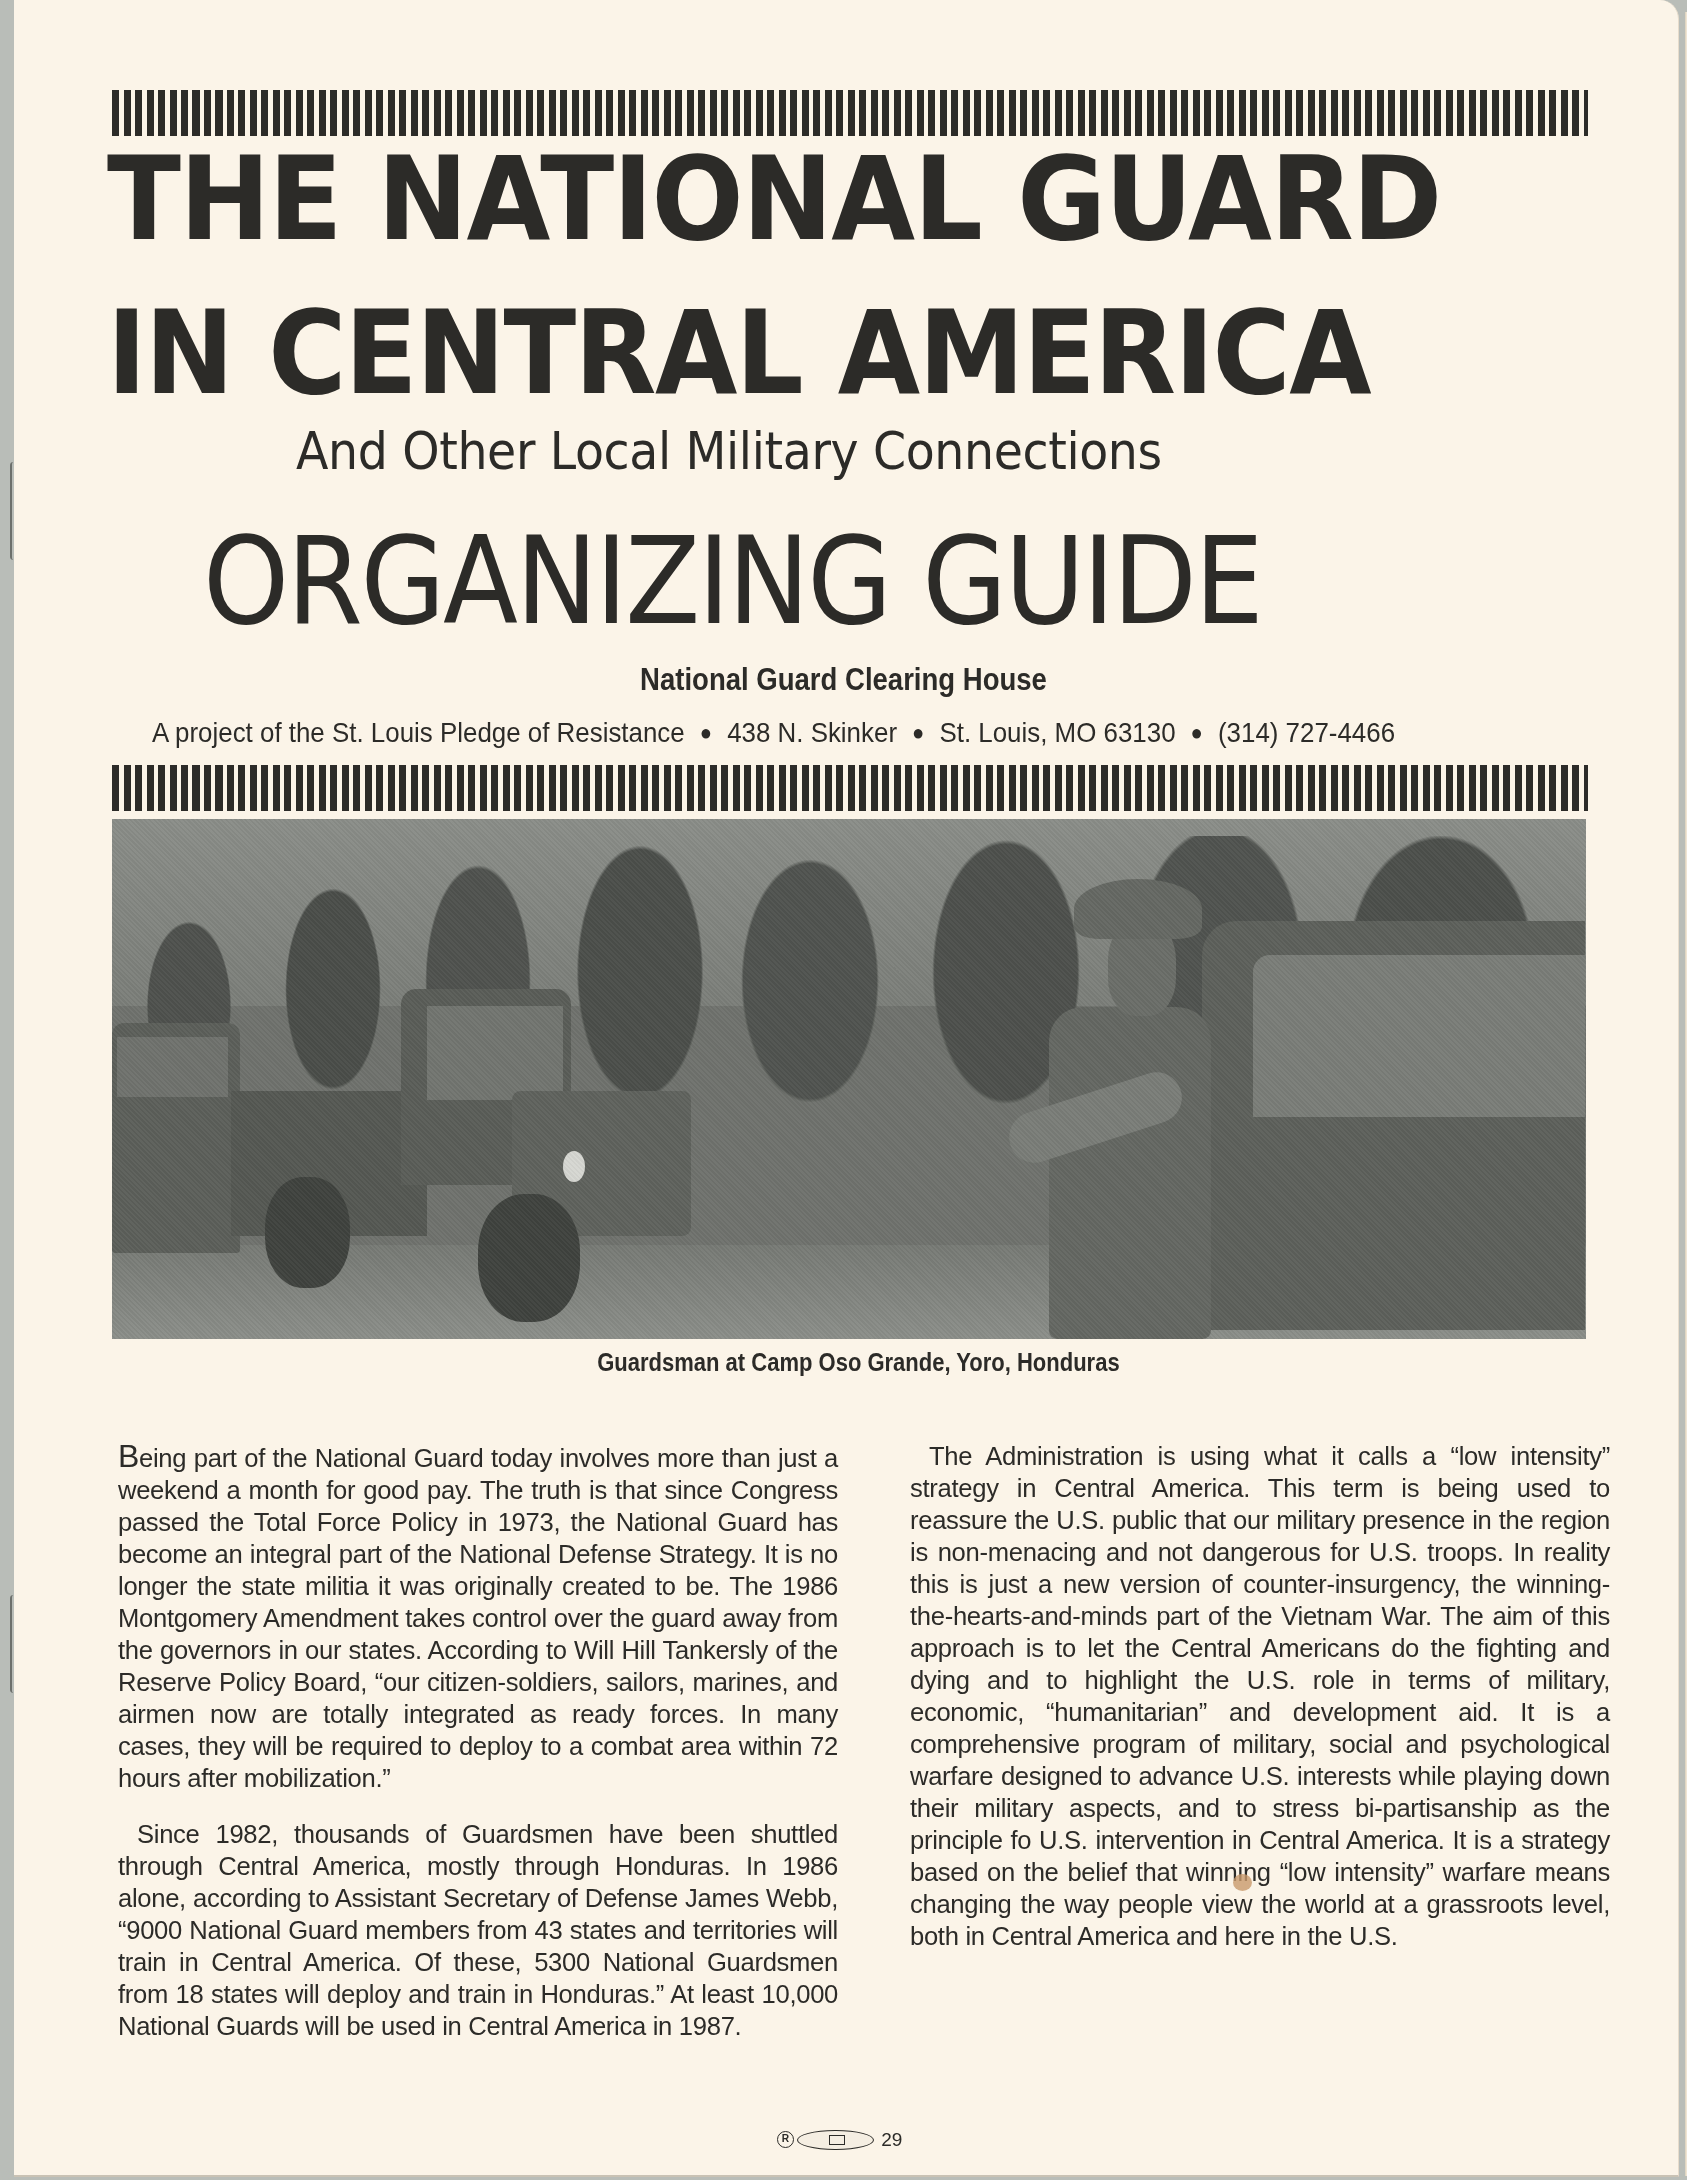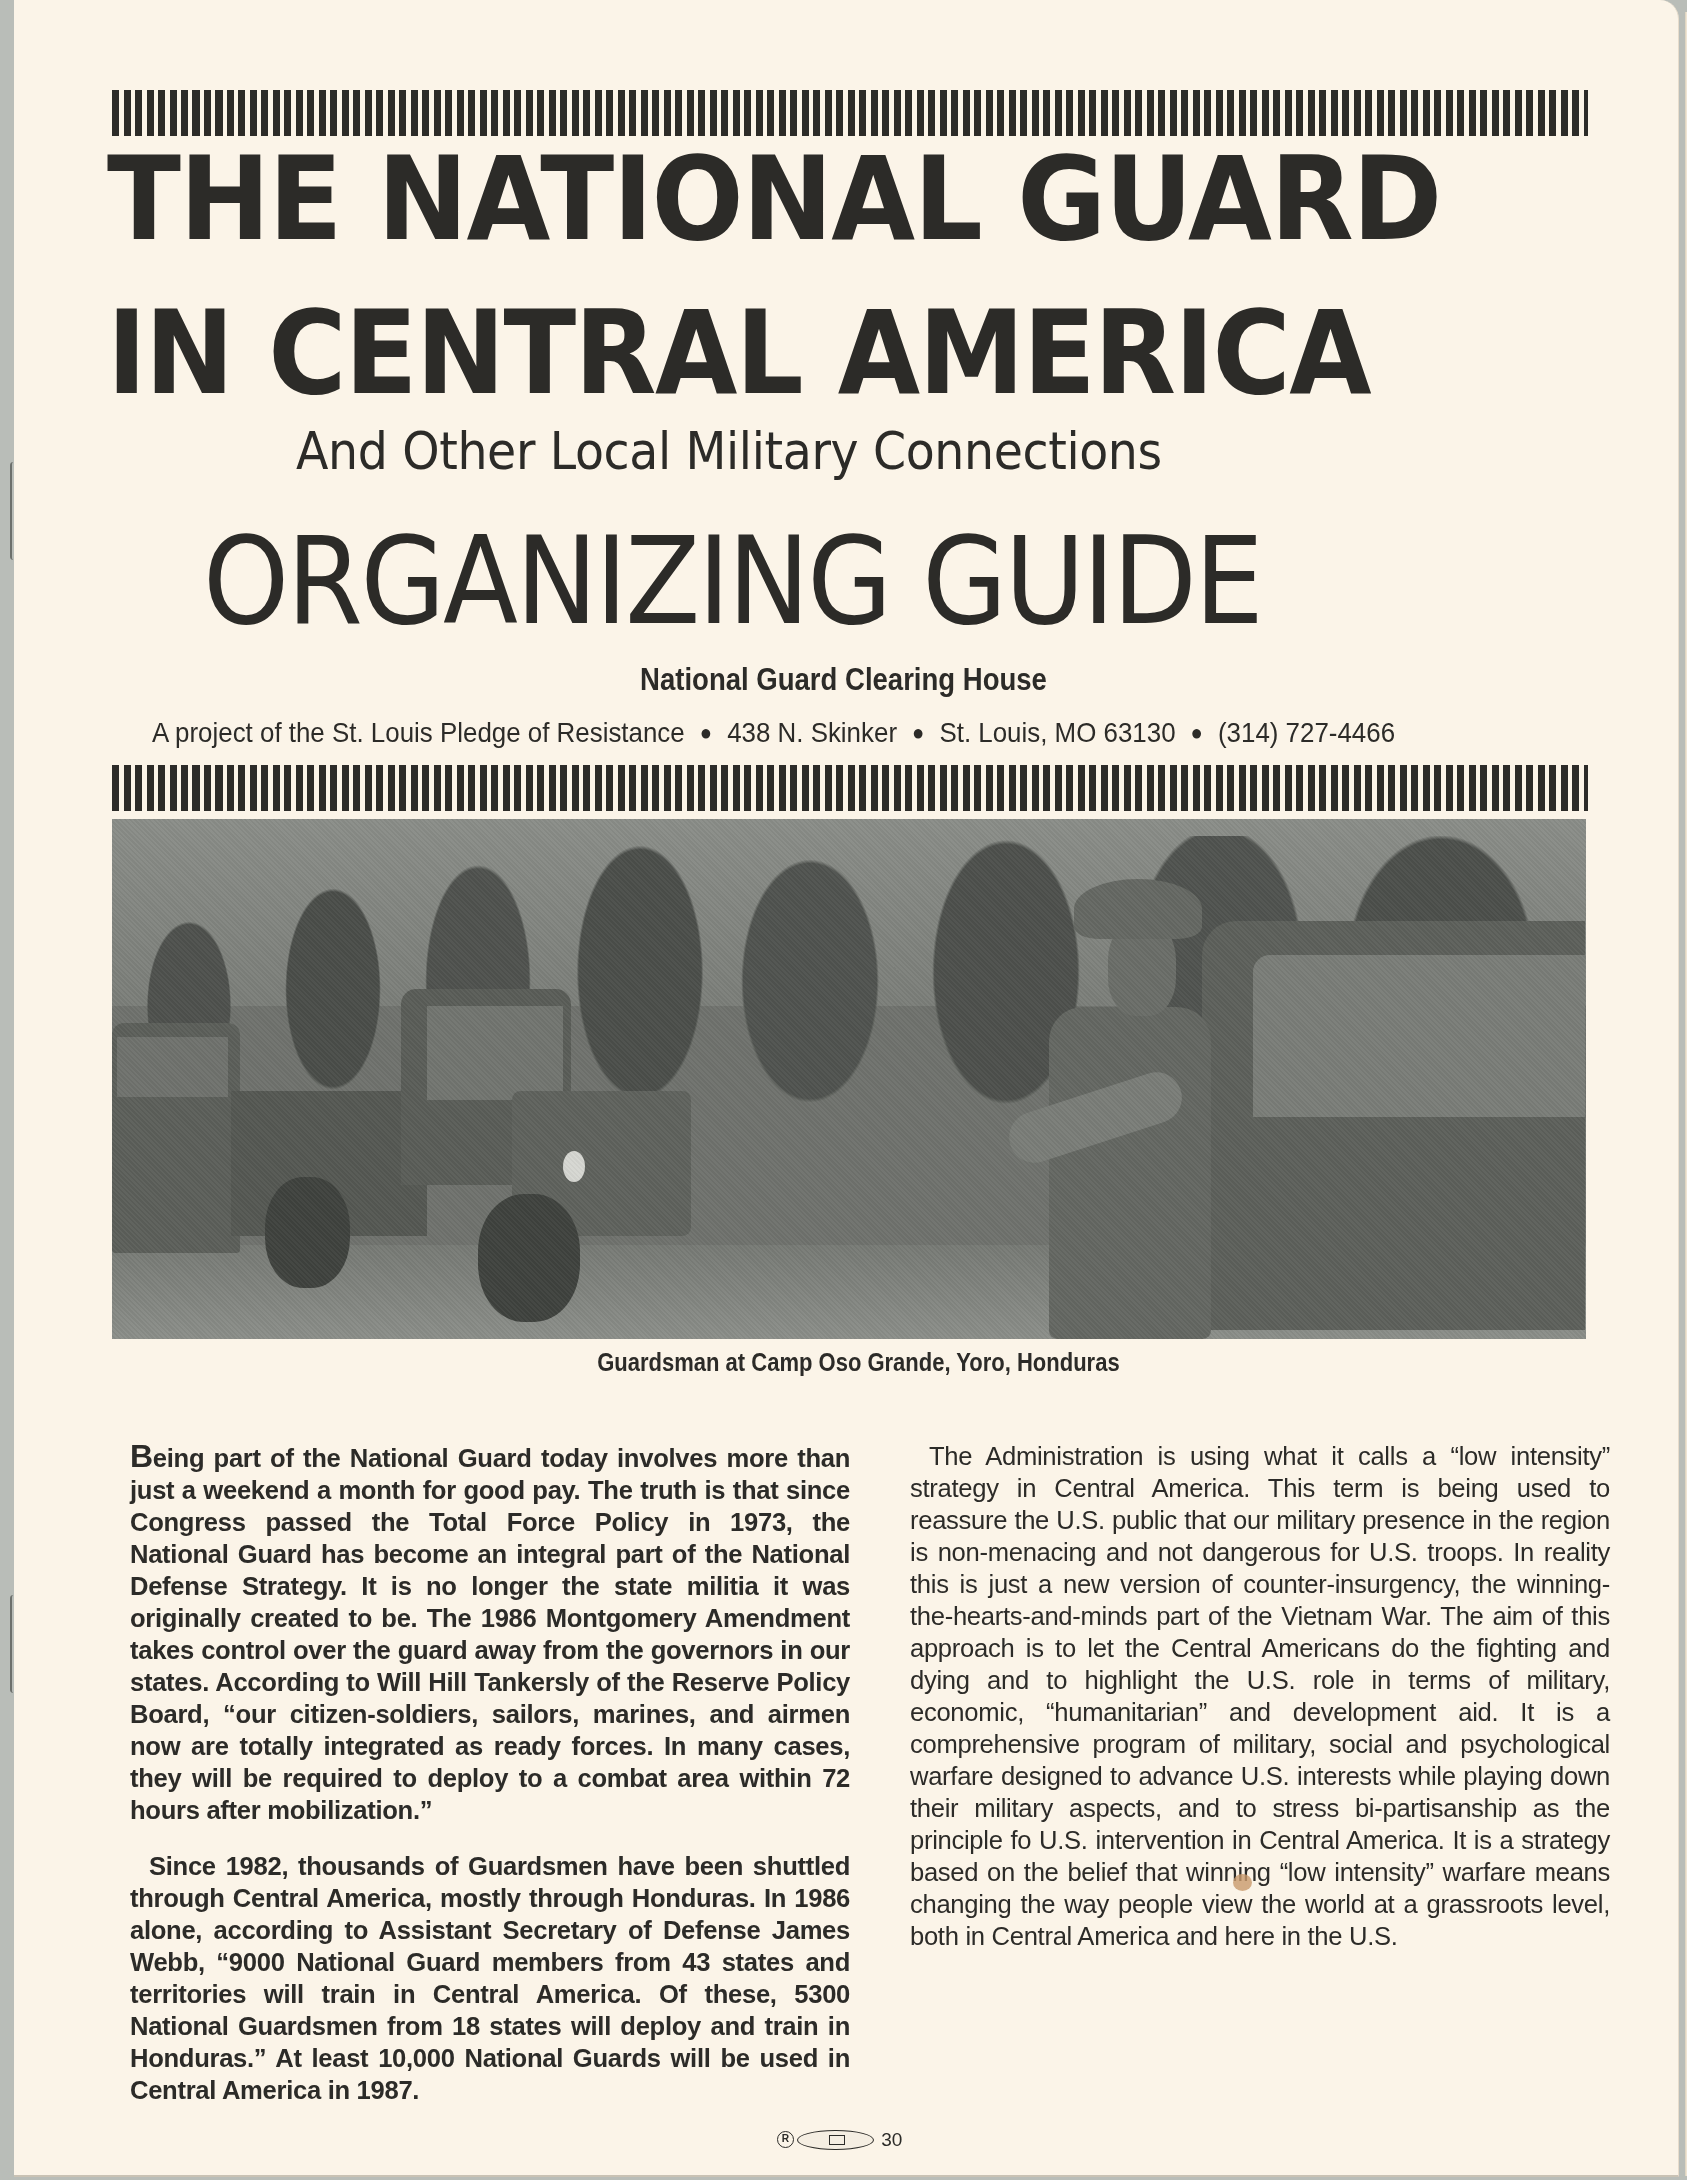--- a/index.html
+++ b/index.html
@@ -116,21 +116,21 @@
     padding-left: 34px;
     transform: scaleX(0.88);
   }
 
   
   .col {
     position: absolute; top: 1440px;
     font-family: "Liberation Sans", sans-serif; font-size: 25.6px; line-height: 32px;
     color: #2c2b28; text-align: justify;
   }
-  .col.left { left: 130px; width: 720px; font-weight: bold; }
+  .col.left { left: 118px; width: 720px; }
   .col.right { left: 910px; width: 700px; }
   .col p { margin-bottom: 24px; letter-spacing: -0.3px; }
   .col p.indent { text-indent: 19px; }
   .col .dropcap { font-size: 32px; }
 
   .page-footer {
     position: absolute; left: 777px; top: 2127px; height: 25.6px;
     display: flex; align-items: center; gap: 3.4px;
   }
   .reg-mark { width: 17px; height: 17px; border: 1.7px solid #2c2b28; border-radius: 50%;
@@ -208,15 +208,15 @@
 
 <div class="col right">
   <p class="indent">The Administration is using what it calls a “low intensity” strategy in Central America. This term is being used to reassure the U.S. public that our military presence in the region is non-menacing and not dangerous for U.S. troops. In reality this is just a new version of counter-insurgency, the winning-the-hearts-and-minds part of the Vietnam War. The aim of this approach is to let the Central Americans do the fighting and dying and to highlight the U.S. role in terms of military, economic, “humanitarian” and development aid. It is a comprehensive program of military, social and psychological warfare designed to advance U.S. interests while playing down their military aspects, and to stress bi-partisanship as the principle fo U.S. intervention in Central America. It is a strategy based on the belief that winning “low intensity” warfare means changing the way people view the world at a grassroots level, both in Central America and here in the U.S.</p>
 </div>
 
 <div class="stain"></div>
 
 <div class="page-footer">
   <span class="reg-mark">R</span>
   <span class="union-bug"></span>
-  <span class="page-number">30</span>
+  <span class="page-number">29</span>
 </div>
 
 
 </body></html>

